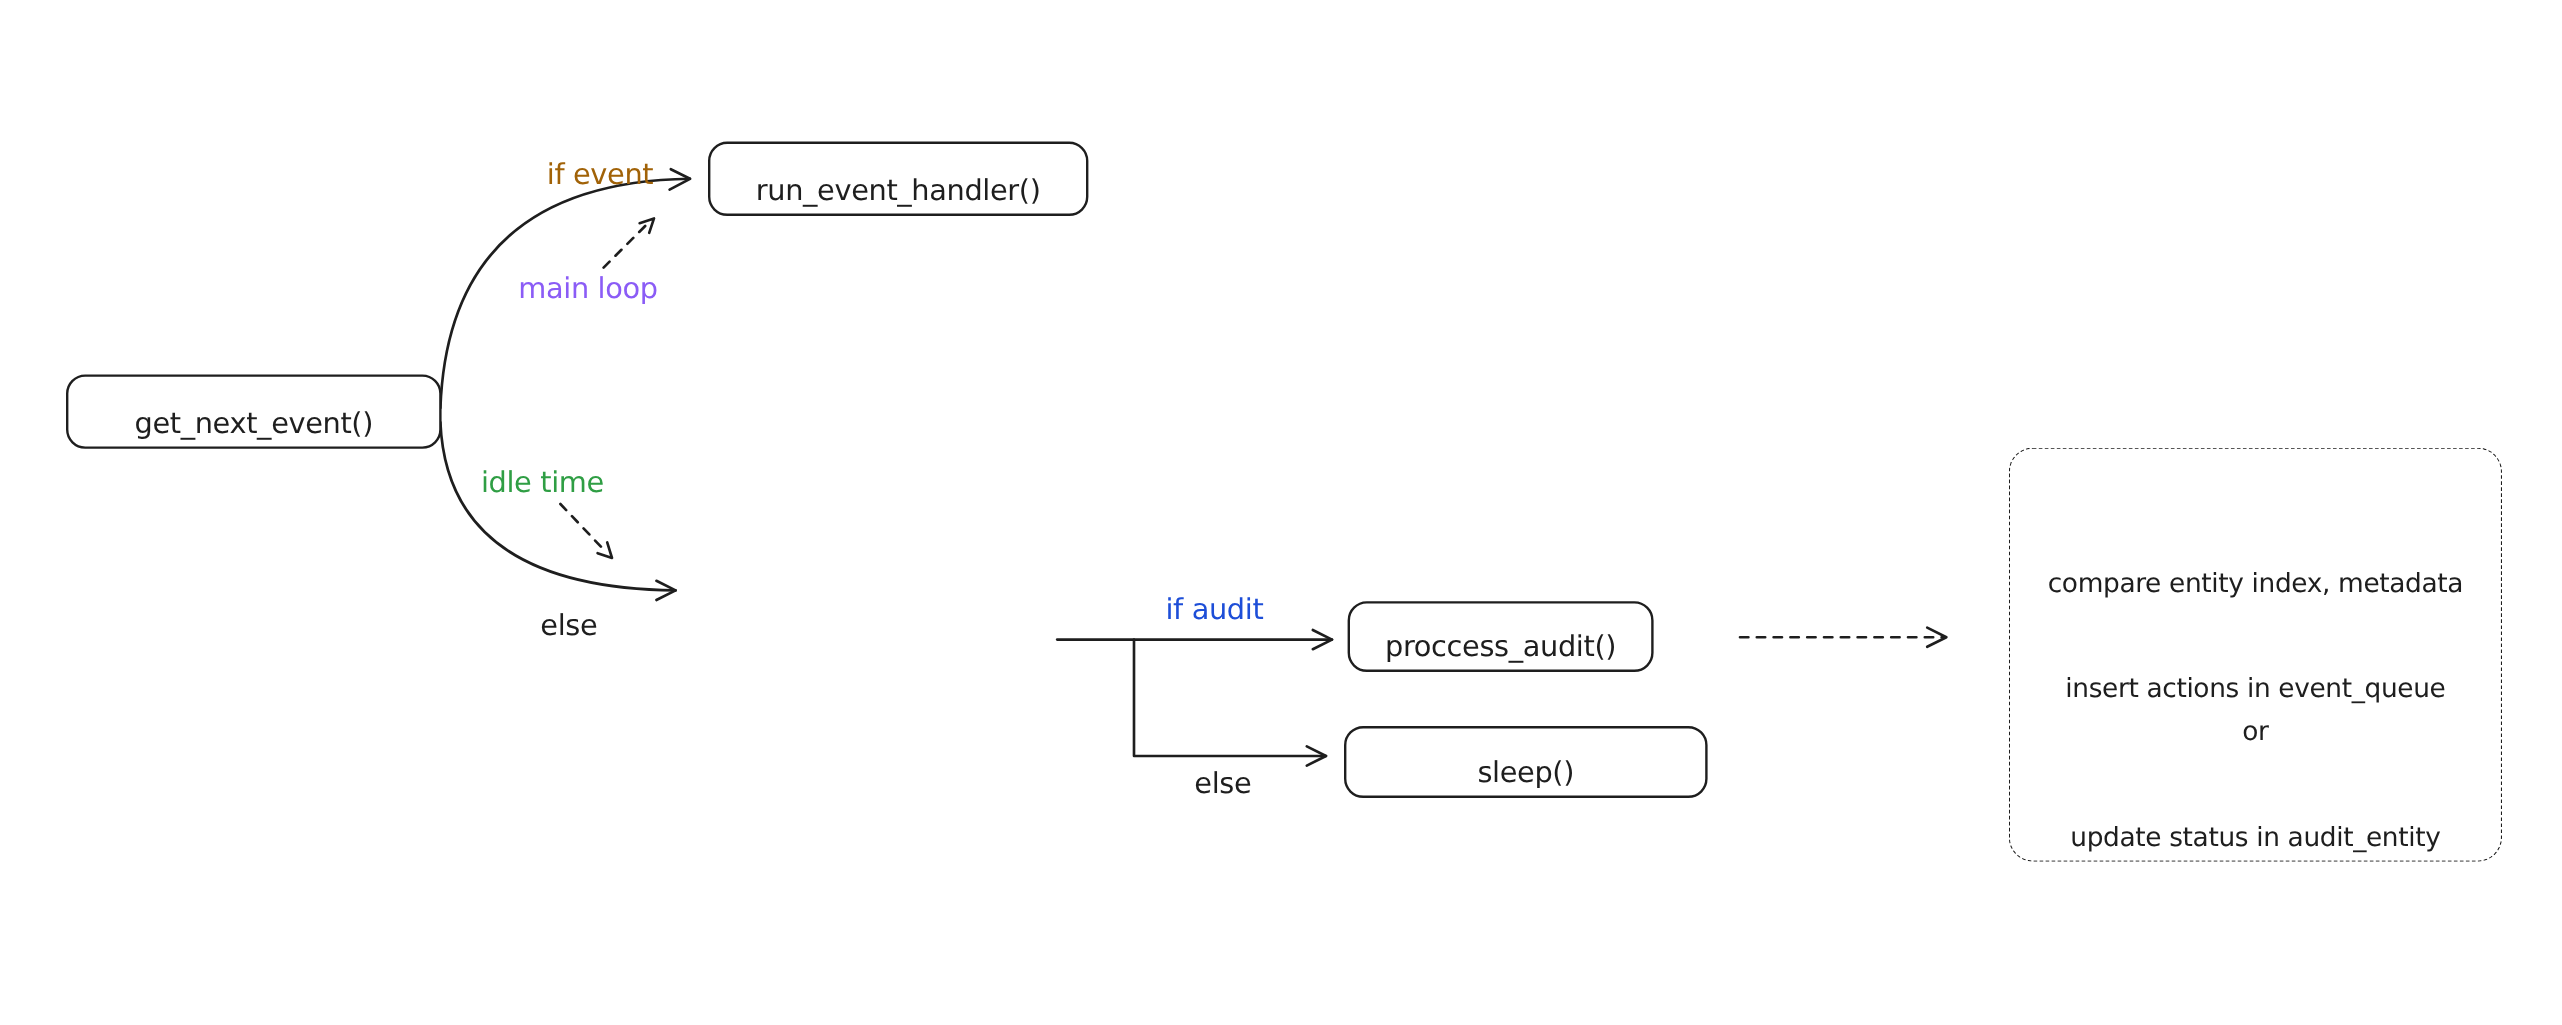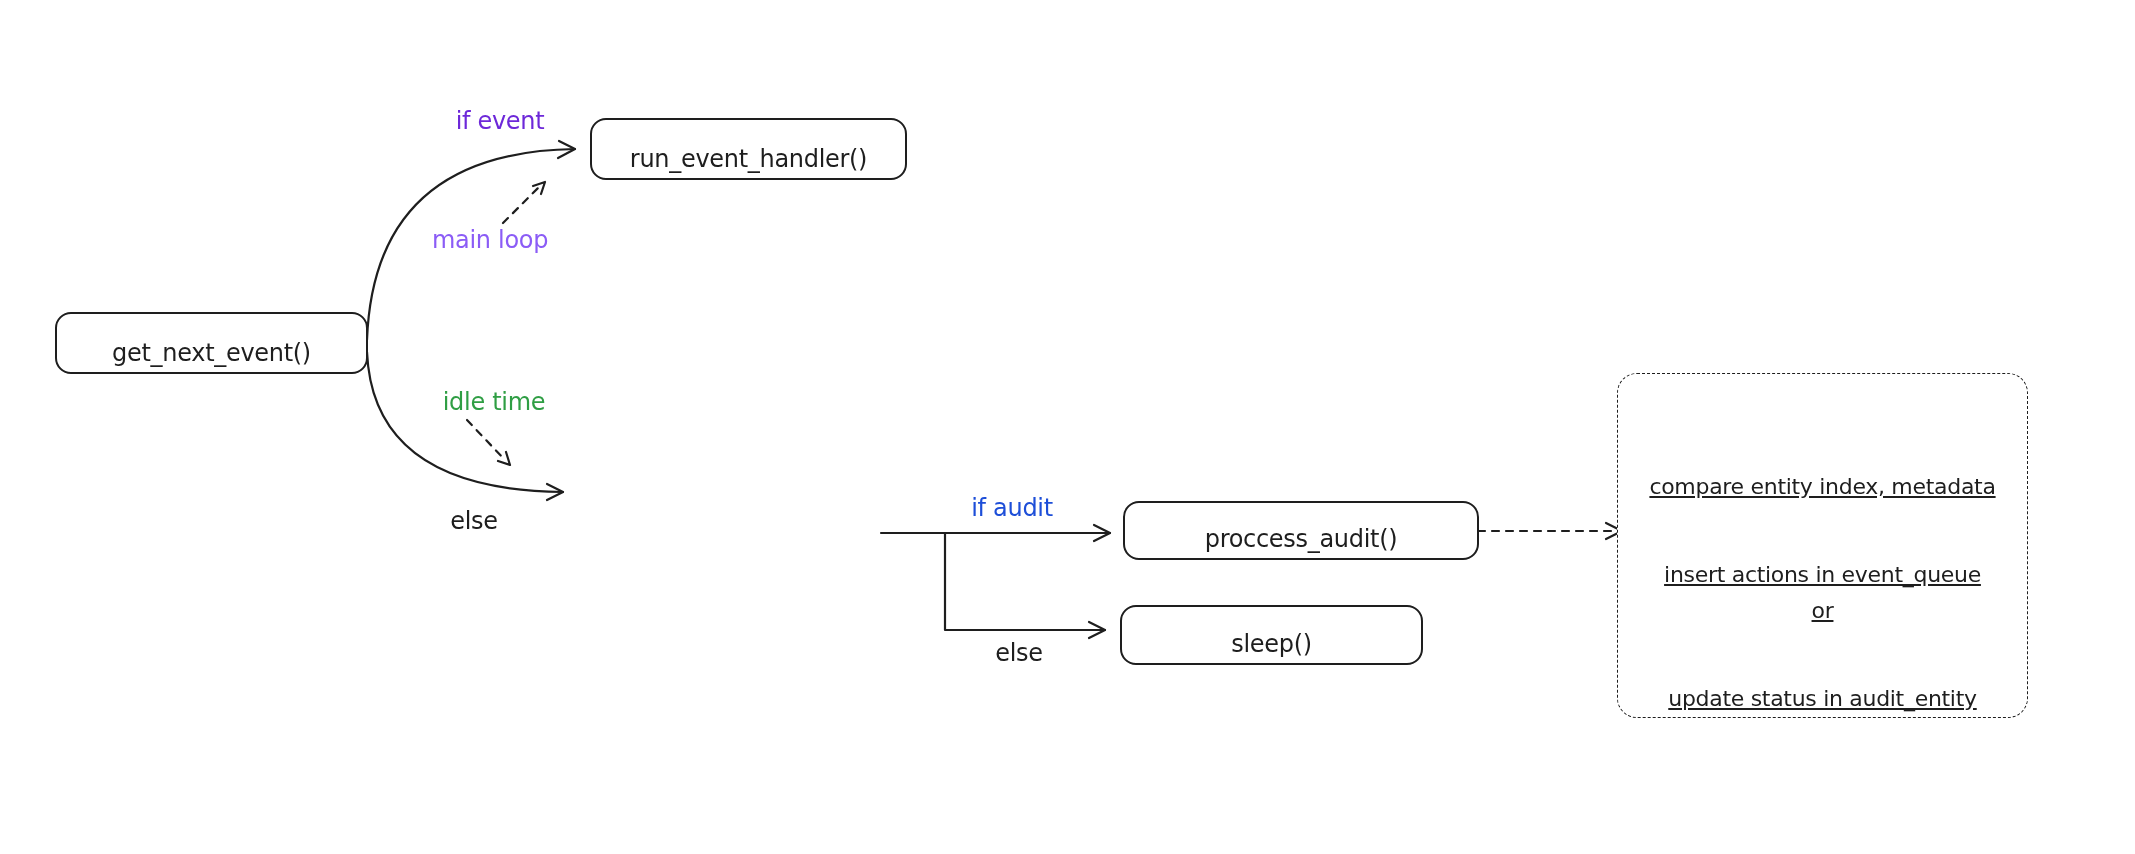--- a/index.html
+++ b/index.html
@@ -38,42 +38,41 @@
     justify-content: flex-end;
     font-size: 24px;
     letter-spacing: -0.3px;
     text-align: center;
     line-height: 38px;
     white-space: nowrap;
   }
   .node--get-next-event { left: 55px;  top: 312px; width: 313px; height: 62px; }
   .node--run-event-handler { left: 590px; top: 118px; width: 317px; height: 62px; }
   .node--audit-loop { left: 593px; top: 462px; width: 317px; height: 101px; }
-  .node--proccess-audit { left: 1123px; top: 501px; width: 356px; height: 59px; }
+  .node--proccess-audit { left: 1123px; top: 501px; width: 255px; height: 59px; }
   .node--sleep { left: 1120px; top: 605px; width: 303px; height: 60px; }
   .node--notes {
-    left: 1617px; top: 373px; width: 411px; height: 345px;
+    left: 1674px; top: 373px; width: 411px; height: 345px;
     border: 1.8px dashed #1e1e1e;
     border-radius: 20px;
     font-size: 22px;
     line-height: 36px;
-    text-decoration: underline;
   }
   .notes-line { min-height: 36px; }
   .notes-gap { margin-top: 52px; }
   .edge-label {
     position: absolute;
     transform: translate(-50%, -50%);
     font-size: 24px;
     letter-spacing: -0.3px;
     white-space: nowrap;
   }
   .lbl-if-event   { left: 500px;  top: 121px; }
   .lbl-main-loop  { left: 490px;  top: 240px; }
-  .lbl-idle-time  { left: 494px;  top: 402px; }
+  .lbl-idle-time  { left: 452px;  top: 402px; }
   .lbl-else-top   { left: 474px;  top: 521px; }
   .lbl-if-audit   { left: 1012px; top: 508px; }
   .lbl-else-bottom{ left: 1019px; top: 653px; }
 </style>
 </head>
 <body>
 
 <div class="canvas">
 
   <svg class="arrows" viewBox="0 0 2135 854" xmlns="http://www.w3.org/2000/svg">
@@ -131,20 +130,20 @@
     <span>sleep()</span>
   </div>
 
   <div class="node node--notes">
     <div class="notes-line">compare entity index, metadata</div>
     <div class="notes-line notes-gap">insert actions in event_queue</div>
     <div class="notes-line">or</div>
     <div class="notes-line notes-gap">update status in audit_entity</div>
   </div>
 
-  <div class="edge-label lbl-if-event" style="color: #6d28d9;">if event</div>
+  <div class="edge-label lbl-if-event" style="color: #a16207; margin-top: 24px;">if event</div>
   <div class="edge-label lbl-main-loop" style="color: #8b5cf6;">main loop</div>
   <div class="edge-label lbl-idle-time" style="color: rgb(47, 158, 68);">idle time</div>
   <div class="edge-label lbl-else-top" style="color: rgb(30, 30, 30);">else</div>
   <div class="edge-label lbl-if-audit" style="color: #1d4ed8;">if audit</div>
   <div class="edge-label lbl-else-bottom" style="color: rgb(30, 30, 30);">else</div>
 
 </div>
 
 </body></html>

